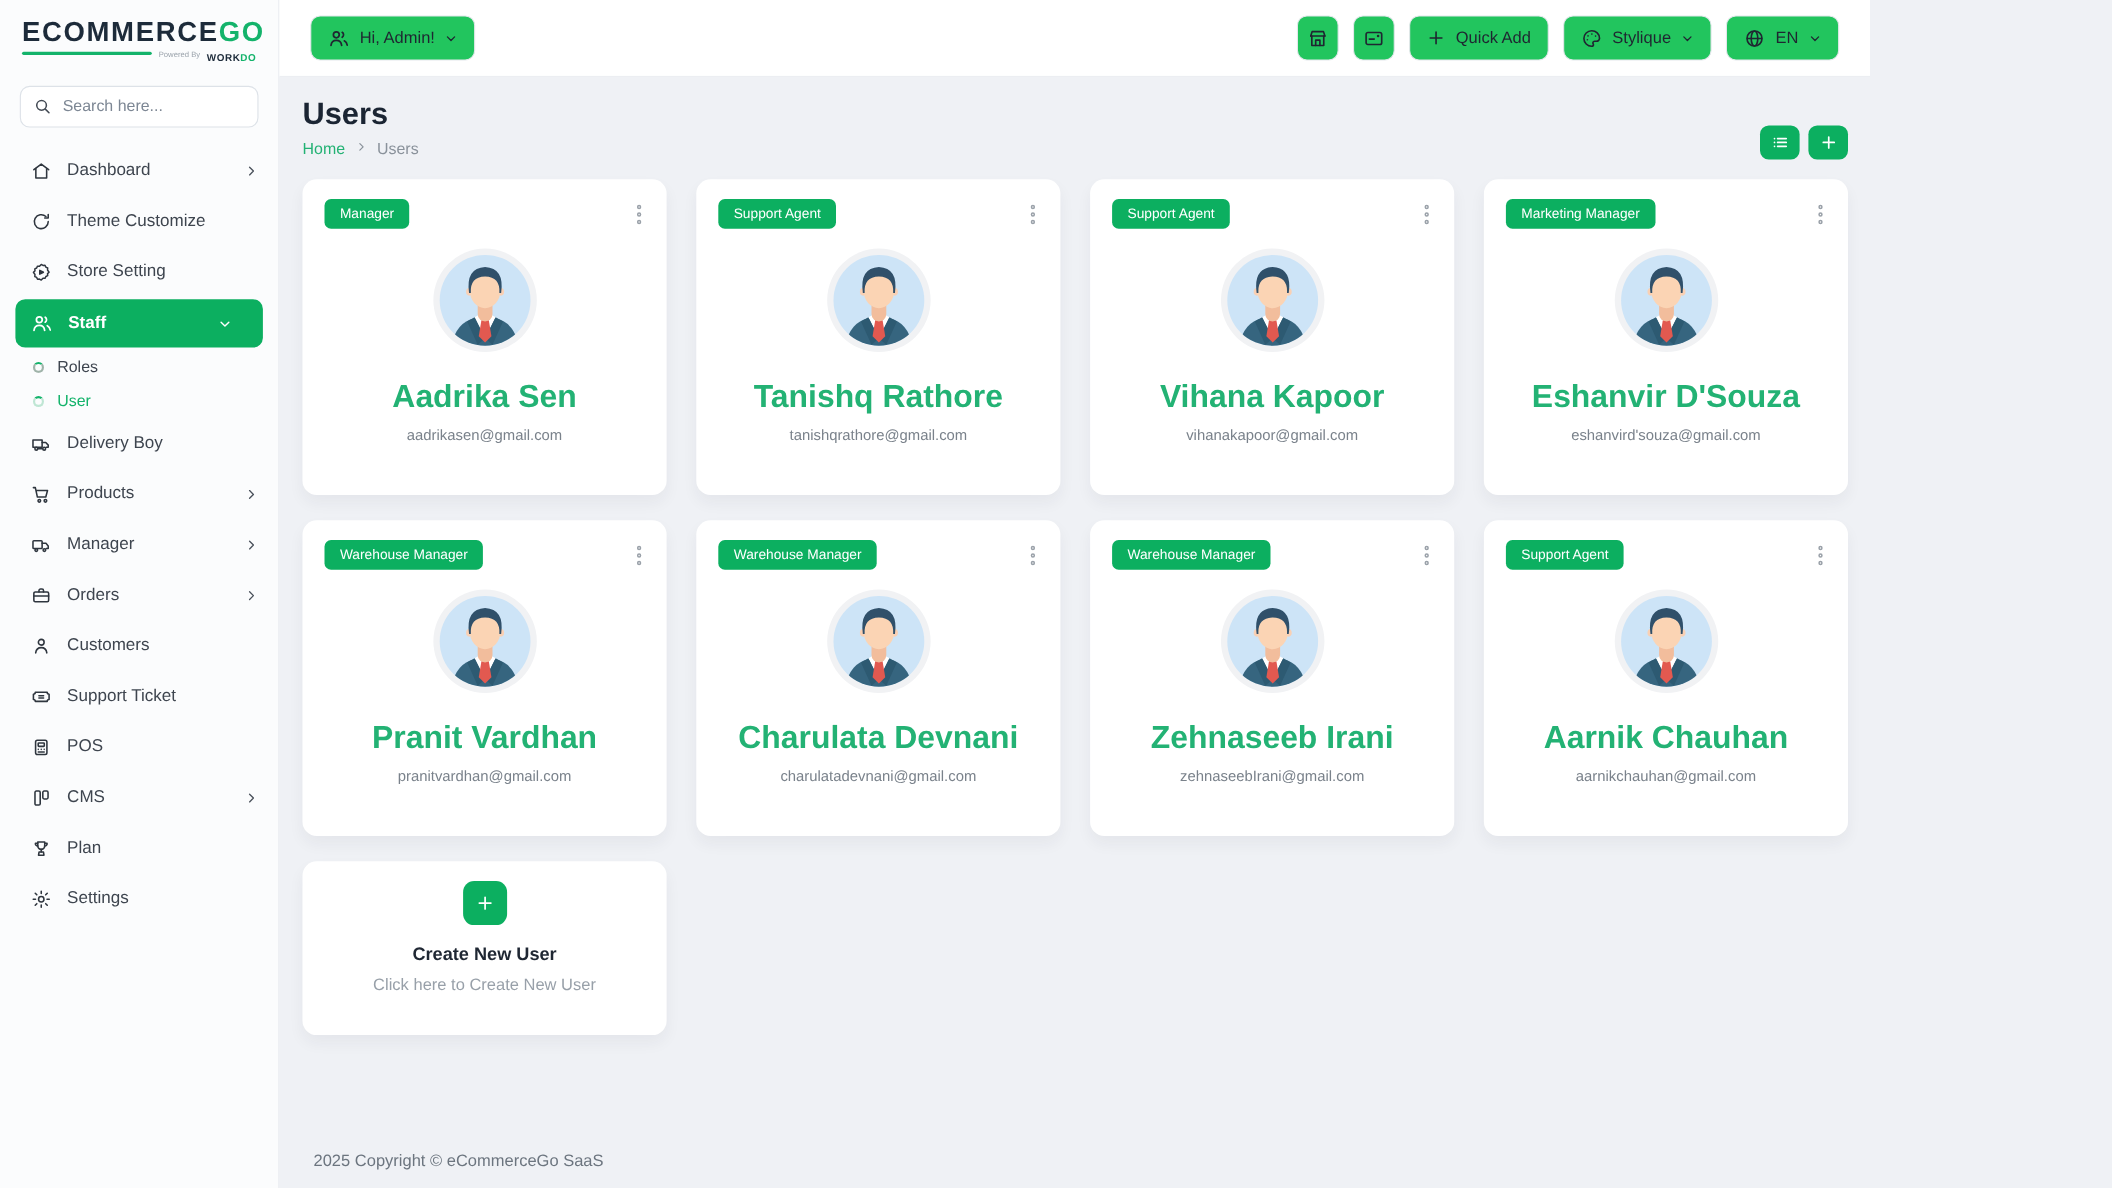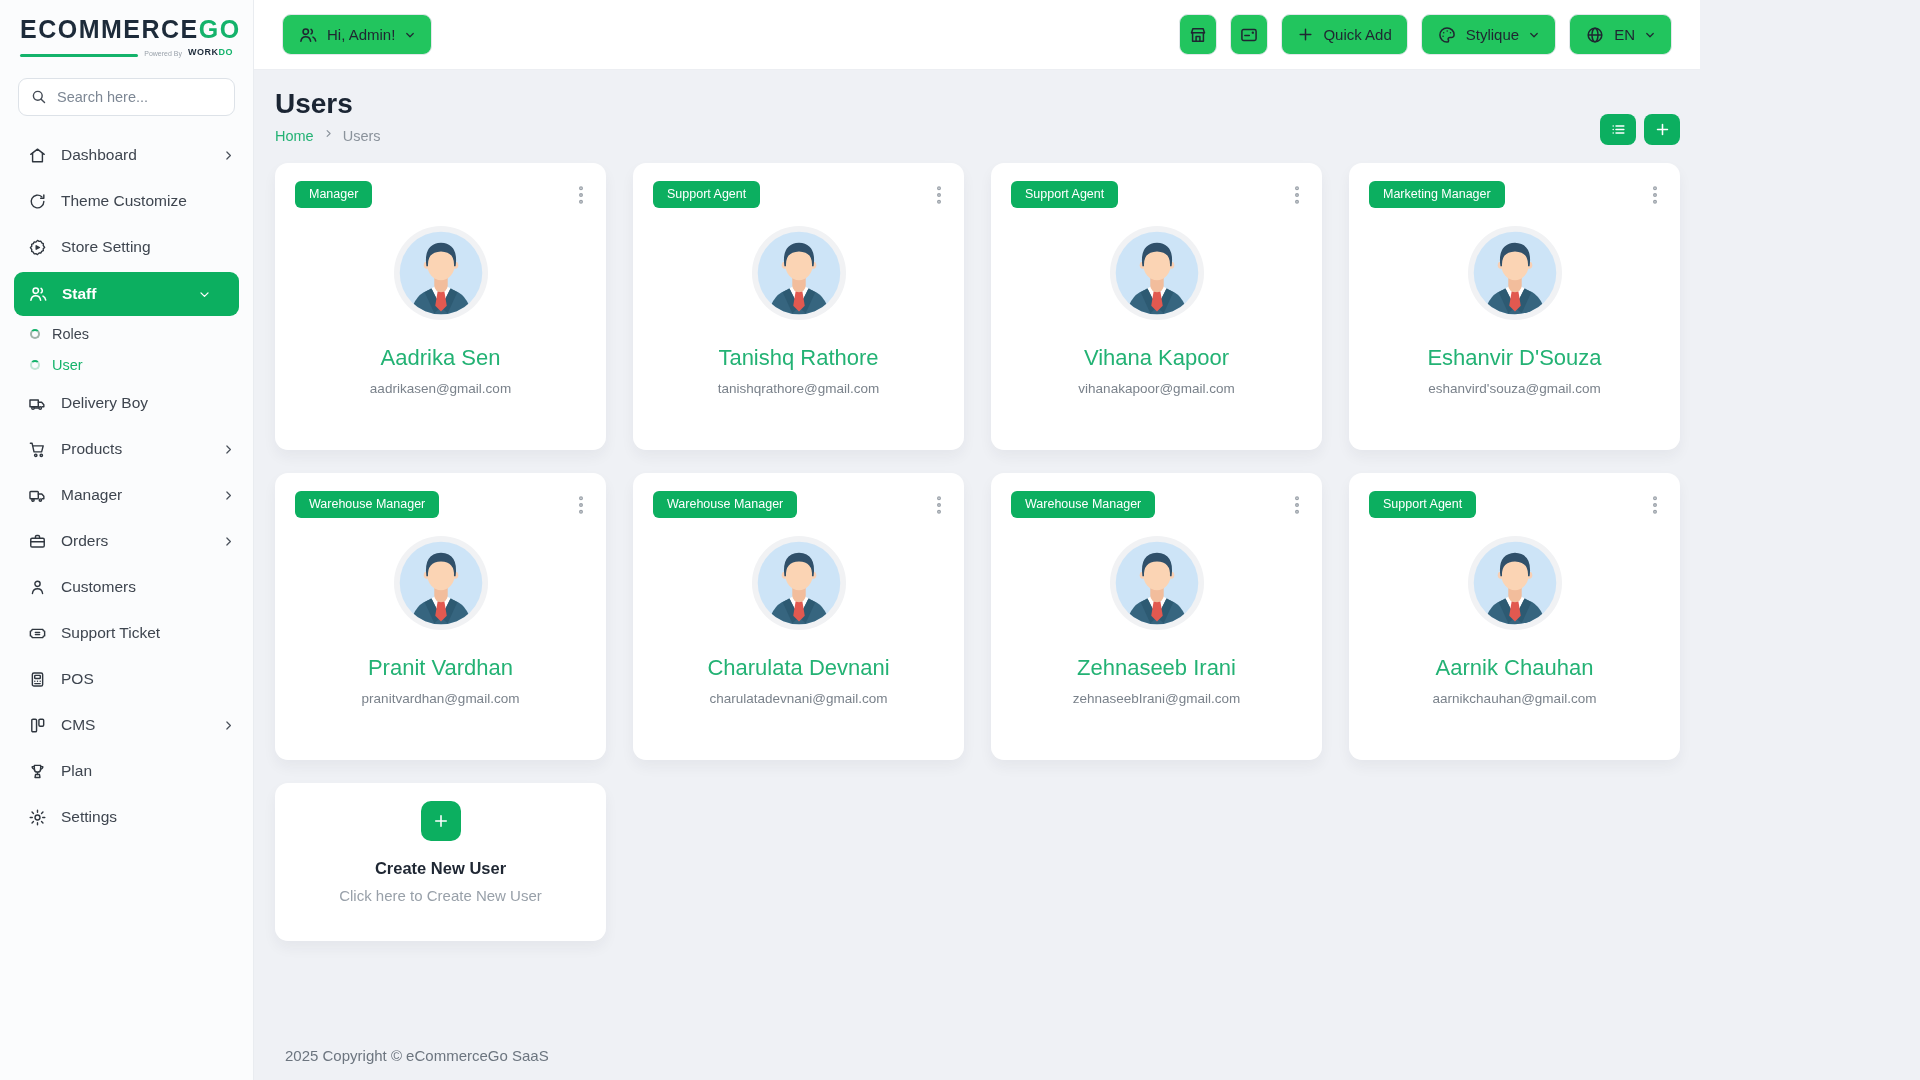--- a/index.html
+++ b/index.html
@@ -8,21 +8,21 @@
 
   .app { display:flex; width:1700px; height:1080px; }
 
   
   .sidebar { width:254px; height:1080px; background:#fbfcfd; border-right:1px solid #e9ecf0;
     display:flex; flex-direction:column; flex-shrink:0; }
   .logo-wrap { height:70px; display:flex; flex-direction:column; justify-content:center;
     padding:10px 20px 6px 20px; cursor:pointer; }
   .logo-main { font-size:25px; font-weight:800; letter-spacing:1.5px; color:#1d2b3a; line-height:1; }
   .logo-main .go { color:#14b36b; }
-  .logo-sub { display:flex; align-items:flex-end; gap:6px; margin-top:5px; }
+  .logo-sub { display:flex; align-items:flex-start; gap:6px; margin-top:5px; }
   .logo-line { flex:1; height:3px; background:#14b36b; border-radius:2px; }
   .powered-by { font-size:7px; color:#9aa2ab; white-space:nowrap; }
   .powered-brand { font-size:9px; font-weight:800; color:#1d2b3a; letter-spacing:.5px; }
   .powered-brand .go { color:#14b36b; }
 
   .search-wrap { padding:8px 18px 10px 18px; position:relative; }
   .search-input { width:100%; height:38px; border:1px solid #dde2e8; border-radius:9px;
     background:#fff; padding:0 24px 0 38px; font-size:14.5px; color:#3d454e; outline:none;
     font-family:"Liberation Sans", sans-serif; }
   .search-input::placeholder { color:#7d8794; }
@@ -69,21 +69,21 @@
   .cards { display:grid; grid-template-columns:repeat(4,1fr); column-gap:27px; row-gap:23px;
     margin-top:18px; }
   .card { background:#fff; border-radius:13px; height:287px; padding:18px 20px;
     box-shadow:0 7px 14px rgba(35,46,60,.05); display:flex; flex-direction:column; align-items:center; }
   .card-top { display:flex; width:100%; align-items:flex-start; }
   .badge { background:#0CAF60; color:#fff; font-size:12.5px; padding:7px 14px;
     border-radius:6px; line-height:1; }
   .dots-btn { margin-left:auto; background:none; border:none; cursor:pointer; padding:4px 2px;
     color:#9aa1a9; display:flex; }
   .avatar { width:96px; height:96px; margin-top:16px; }
-  .uname { margin-top:24px; font-size:22px; font-weight:400; color:#23B274; cursor:pointer; }
+  .uname { margin-top:24px; font-size:29px; font-weight:700; color:#23B274; cursor:pointer; }
   .uemail { margin-top:10px; font-size:13.5px; color:#7a828b; }
 
   .create-row { margin-top:23px; display:grid; grid-template-columns:repeat(4,1fr); column-gap:27px; }
   .create-card { background:#fff; border-radius:13px; height:158px;
     box-shadow:0 7px 14px rgba(35,46,60,.05); display:flex; flex-direction:column;
     align-items:center; padding-top:18px; cursor:pointer; }
   .create-plus { width:40px; height:40px; background:#0CAF60; border-radius:10px; border:none;
     color:#fff; display:flex; align-items:center; justify-content:center; cursor:pointer; }
   .create-title { margin-top:18px; font-size:16.5px; font-weight:700; color:#1f2733; }
   .create-sub { margin-top:9px; font-size:15px; color:#98a0a9; }

